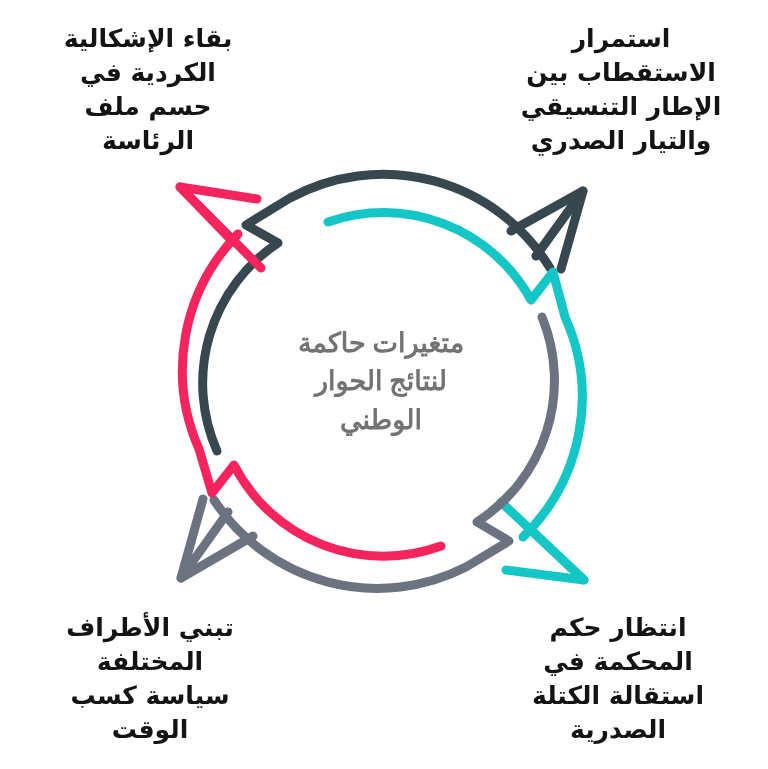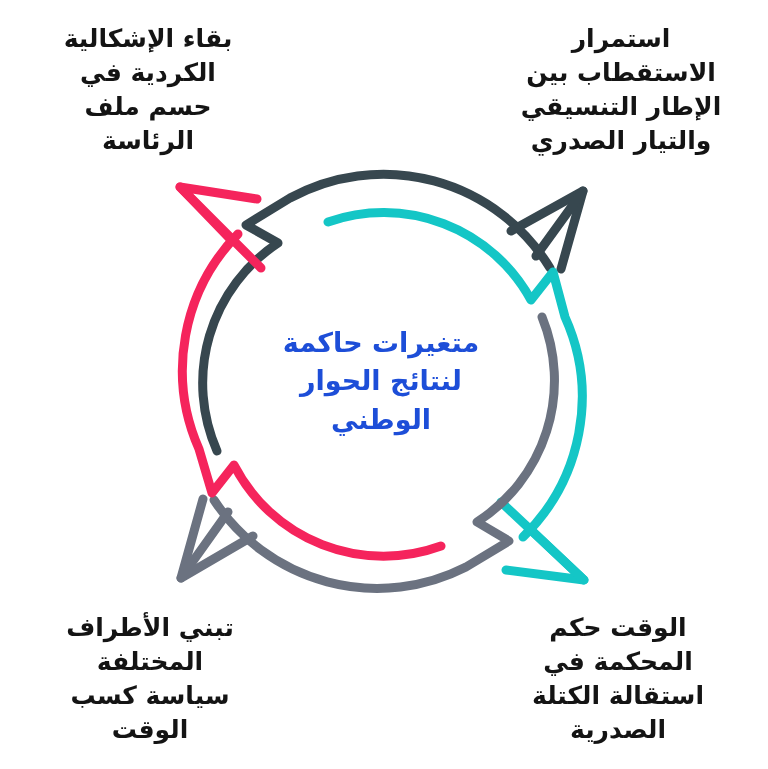--- a/index.html
+++ b/index.html
@@ -28,26 +28,27 @@
 
   
   .center-label {
     position: absolute;
     left: 381px;
     top: 381px;
     transform: translate(-50%, -50%);
     width: 250px;
     text-align: center;
     direction: rtl;
-    color: #1d4ed8;
+    color: #737373;
     font-size: 27px;
     font-weight: 700;
     line-height: 1.42;
     letter-spacing: 0;
     white-space: pre-line;
+    font-family: Liberation Serif, serif;
   }
 
   
   .node-label {
     position: absolute;
     direction: rtl;
     color: #141414;
     font-size: 25px;
     font-weight: 600;
     line-height: 1.36;
@@ -133,21 +134,21 @@
   <div class="node-label node-tl">بقاء الإشكالية
 الكردية في
 حسم ملف
 الرئاسة</div>
 
   <div class="node-label node-tr">استمرار
 الاستقطاب بين
 الإطار التنسيقي
 والتيار الصدري</div>
 
-  <div class="node-label node-br">الوقت حكم
+  <div class="node-label node-br">انتظار حكم
 المحكمة في
 استقالة الكتلة
 الصدرية</div>
 
   <div class="node-label node-bl">تبني الأطراف
 المختلفة
 سياسة كسب
 الوقت</div>
 
 </div>

